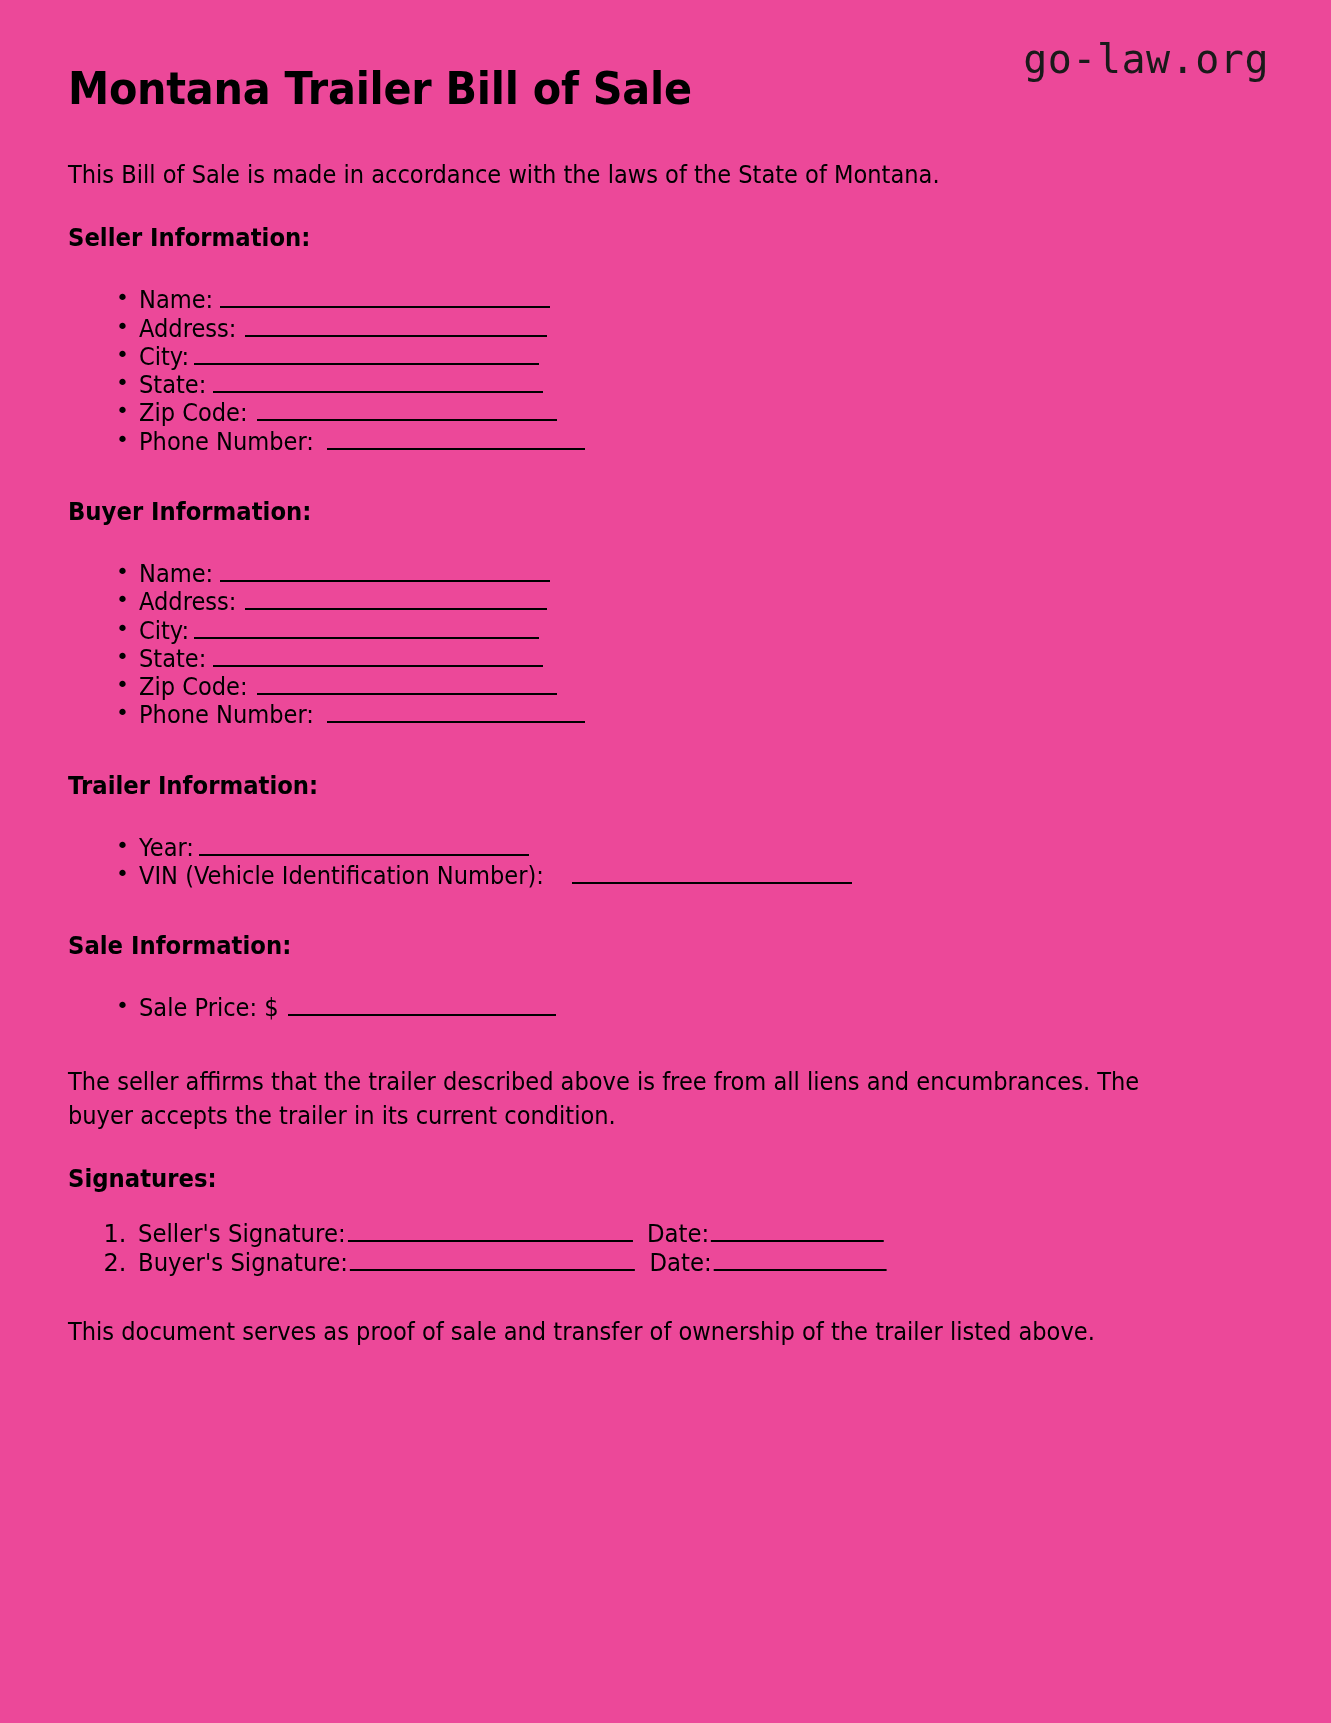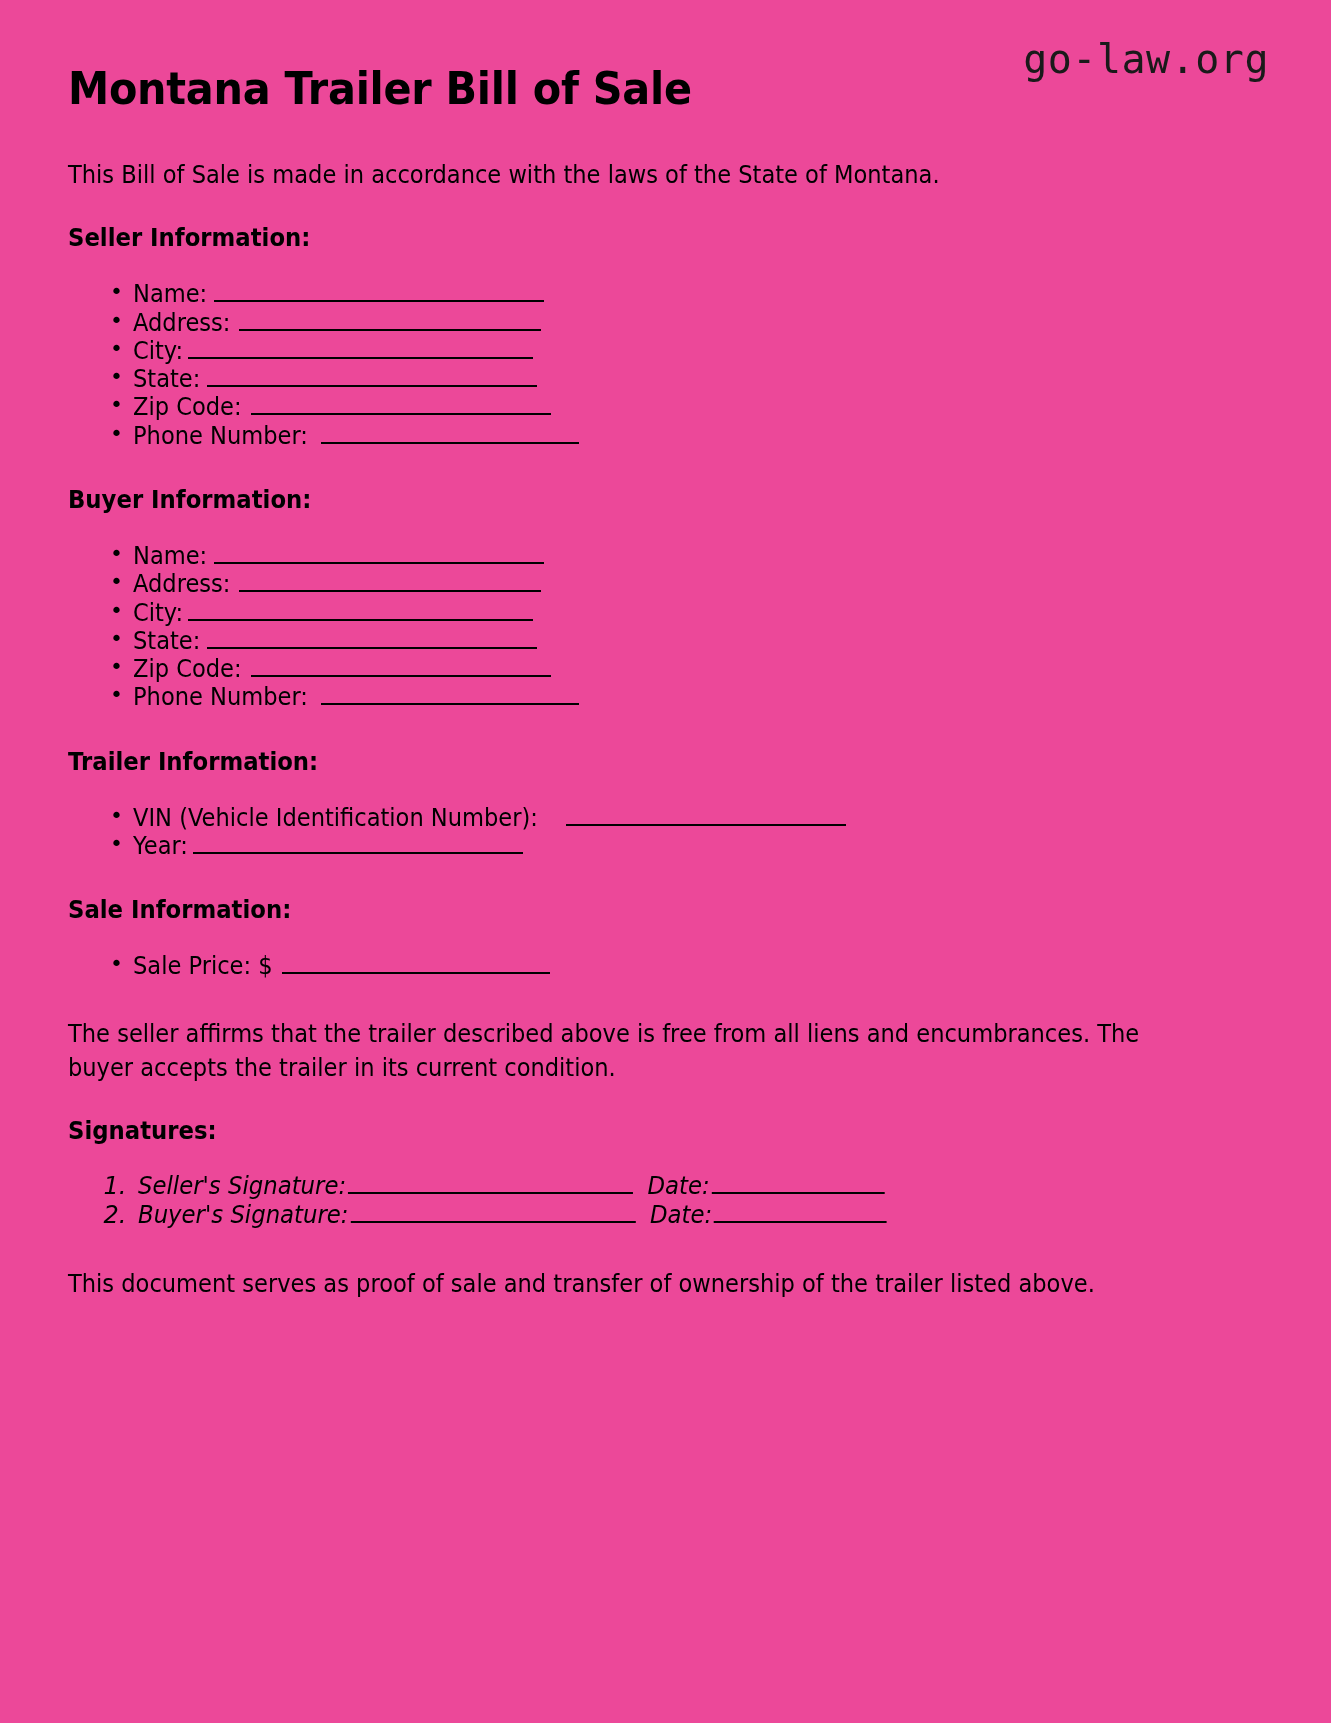--- a/index.html
+++ b/index.html
@@ -65,21 +65,21 @@
     font-size: 24.5px;
     font-weight: bold;
     margin: 0;
     padding: 0;
     line-height: 1.3;
     transform: scaleX(0.93);
     transform-origin: left center;
   }
   ul.field-list {
     list-style: none;
-    margin: 0;
+    margin: 6px;
     padding: 0 0 0 42px;
   }
   ul.field-list li {
     font-size: 24px;
     line-height: 1.18;
     position: relative;
     padding-left: 23px;
     white-space: nowrap;
   }
   ul.field-list li::before {
@@ -106,21 +106,20 @@
   ol.sig-list {
     list-style: decimal;
     margin: 0;
     padding: 0 0 0 66px;
   }
   ol.sig-list li {
     font-size: 24px;
     line-height: 1.2;
     white-space: nowrap;
     padding-left: 4px;
-    font-style: italic;
   }
   ol.sig-list li .sig-text {
     display: inline-block;
     transform: scaleX(0.95);
     transform-origin: left center;
   }
   .sp-30 { height: 30px; }
   .sp-26 { height: 26px; }
   .sp-34 { height: 34px; }
   .sp-38 { height: 38px; }
@@ -171,22 +170,22 @@
         <li><span class="fl-label">Phone Number:</span><span class="blank" style="width: 258px;"></span></li>
       </ul>
 
     <div class="sp-34"></div>
 
     <h2 class="section-heading">Trailer Information:</h2>
 
     <div class="sp-26"></div>
 
     <ul class="field-list" id="list-trailer">
+        <li><span class="fl-label">Year:</span><span class="blank" style="width: 330px;"></span></li>
         <li><span class="fl-label">VIN (Vehicle Identification Number):</span><span class="blank" style="width: 280px;"></span></li>
-        <li><span class="fl-label">Year:</span><span class="blank" style="width: 330px;"></span></li>
       </ul>
 
     <div class="sp-34"></div>
 
     <h2 class="section-heading">Sale Information:</h2>
 
     <div class="sp-26"></div>
 
     <ul class="field-list" id="list-sale">
         <li><span class="fl-label">Sale Price: $</span><span class="blank tight" style="width: 268px;"></span></li>

